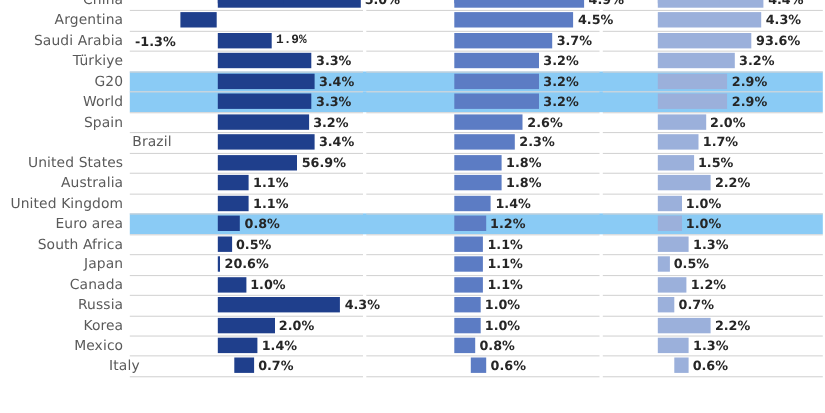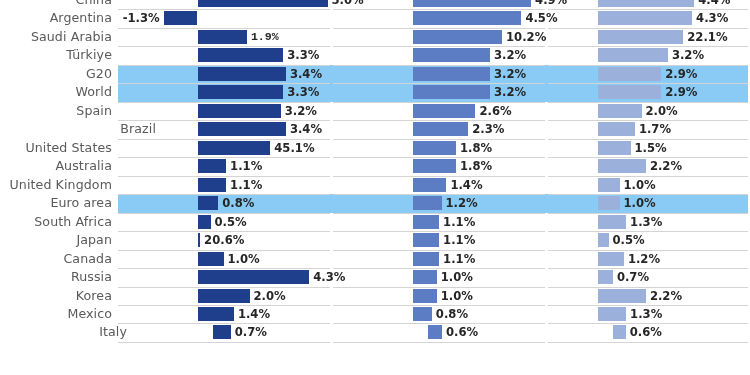--- a/index.html
+++ b/index.html
@@ -83,21 +83,21 @@
 
   .bar-value {
     position: absolute;
     top: 0;
     font-size: 11.6px;
     line-height: 18.5px;
     font-weight: bold;
     color: #262626;
     white-space: nowrap;
   }
-  .bar-value.neg { text-align: right; }
+  .bar-value.neg { text-align: right; margin-top: 20px; }
 
   
   .zero-axis {
     position: absolute;
     top: 0;
     width: 1px;
     height: 375px;
     background: transparent;
   }
 </style>
@@ -189,23 +189,23 @@
         <div class="bar p1" style="background: rgb(92, 124, 196); left: 412.5px; width: 108.9px;"></div>
         <div class="bar-value" style="left: 525.4px;">4.5%</div>
         <div class="bar p2" style="background: rgb(155, 176, 219); left: 597.5px; width: 94.6px;"></div>
         <div class="bar-value" style="left: 696.1px;">4.3%</div>
       </div>
       <div class="row" style="top: 27.94px; height: 18.47px;">
         <div class="row-label">Saudi Arabia</div>
         <div class="bar p0" style="background: rgb(31, 63, 140); left: 197.5px; width: 49.4px;"></div>
         <div class="bar-value" style="left: 250.9px; font-family: Liberation Mono, monospace;">1.9%</div>
         <div class="bar p1" style="background: rgb(92, 124, 196); left: 412.5px; width: 89.54px;"></div>
-        <div class="bar-value" style="left: 506.04px;">10.2%</div>
+        <div class="bar-value" style="left: 506.04px;">3.7%</div>
         <div class="bar p2" style="background: rgb(155, 176, 219); left: 597.5px; width: 85.8px;"></div>
-        <div class="bar-value" style="left: 687.3px;">22.1%</div>
+        <div class="bar-value" style="left: 687.3px;">93.6%</div>
       </div>
       <div class="row" style="top: 46.41px; height: 18.47px;">
         <div class="row-label">Türkiye</div>
         <div class="bar p0" style="background: rgb(31, 63, 140); left: 197.5px; width: 85.8px;"></div>
         <div class="bar-value" style="left: 287.3px;">3.3%</div>
         <div class="bar p1" style="background: rgb(92, 124, 196); left: 412.5px; width: 77.44px;"></div>
         <div class="bar-value" style="left: 493.94px;">3.2%</div>
         <div class="bar p2" style="background: rgb(155, 176, 219); left: 597.5px; width: 70.4px;"></div>
         <div class="bar-value" style="left: 671.9px;">3.2%</div>
       </div>
@@ -241,21 +241,21 @@
         <div class="bar p0" style="background: rgb(31, 63, 140); left: 197.5px; width: 88.4px;"></div>
         <div class="bar-value" style="left: 289.9px;">3.4%</div>
         <div class="bar p1" style="background: rgb(92, 124, 196); left: 412.5px; width: 55.66px;"></div>
         <div class="bar-value" style="left: 472.16px;">2.3%</div>
         <div class="bar p2" style="background: rgb(155, 176, 219); left: 597.5px; width: 37.4px;"></div>
         <div class="bar-value" style="left: 638.9px;">1.7%</div>
       </div>
       <div class="row" style="top: 138.76px; height: 18.47px;">
         <div class="row-label">United States</div>
         <div class="bar p0" style="background: rgb(31, 63, 140); left: 197.5px; width: 72.8px;"></div>
-        <div class="bar-value" style="left: 274.3px;">45.1%</div>
+        <div class="bar-value" style="left: 274.3px;">56.9%</div>
         <div class="bar p1" style="background: rgb(92, 124, 196); left: 412.5px; width: 43.56px;"></div>
         <div class="bar-value" style="left: 460.06px;">1.8%</div>
         <div class="bar p2" style="background: rgb(155, 176, 219); left: 597.5px; width: 33px;"></div>
         <div class="bar-value" style="left: 634.5px;">1.5%</div>
       </div>
       <div class="row" style="top: 157.23px; height: 18.47px;">
         <div class="row-label">Australia</div>
         <div class="bar p0" style="background: rgb(31, 63, 140); left: 197.5px; width: 28.6px;"></div>
         <div class="bar-value" style="left: 230.1px;">1.1%</div>
         <div class="bar p1" style="background: rgb(92, 124, 196); left: 412.5px; width: 43.56px;"></div>

